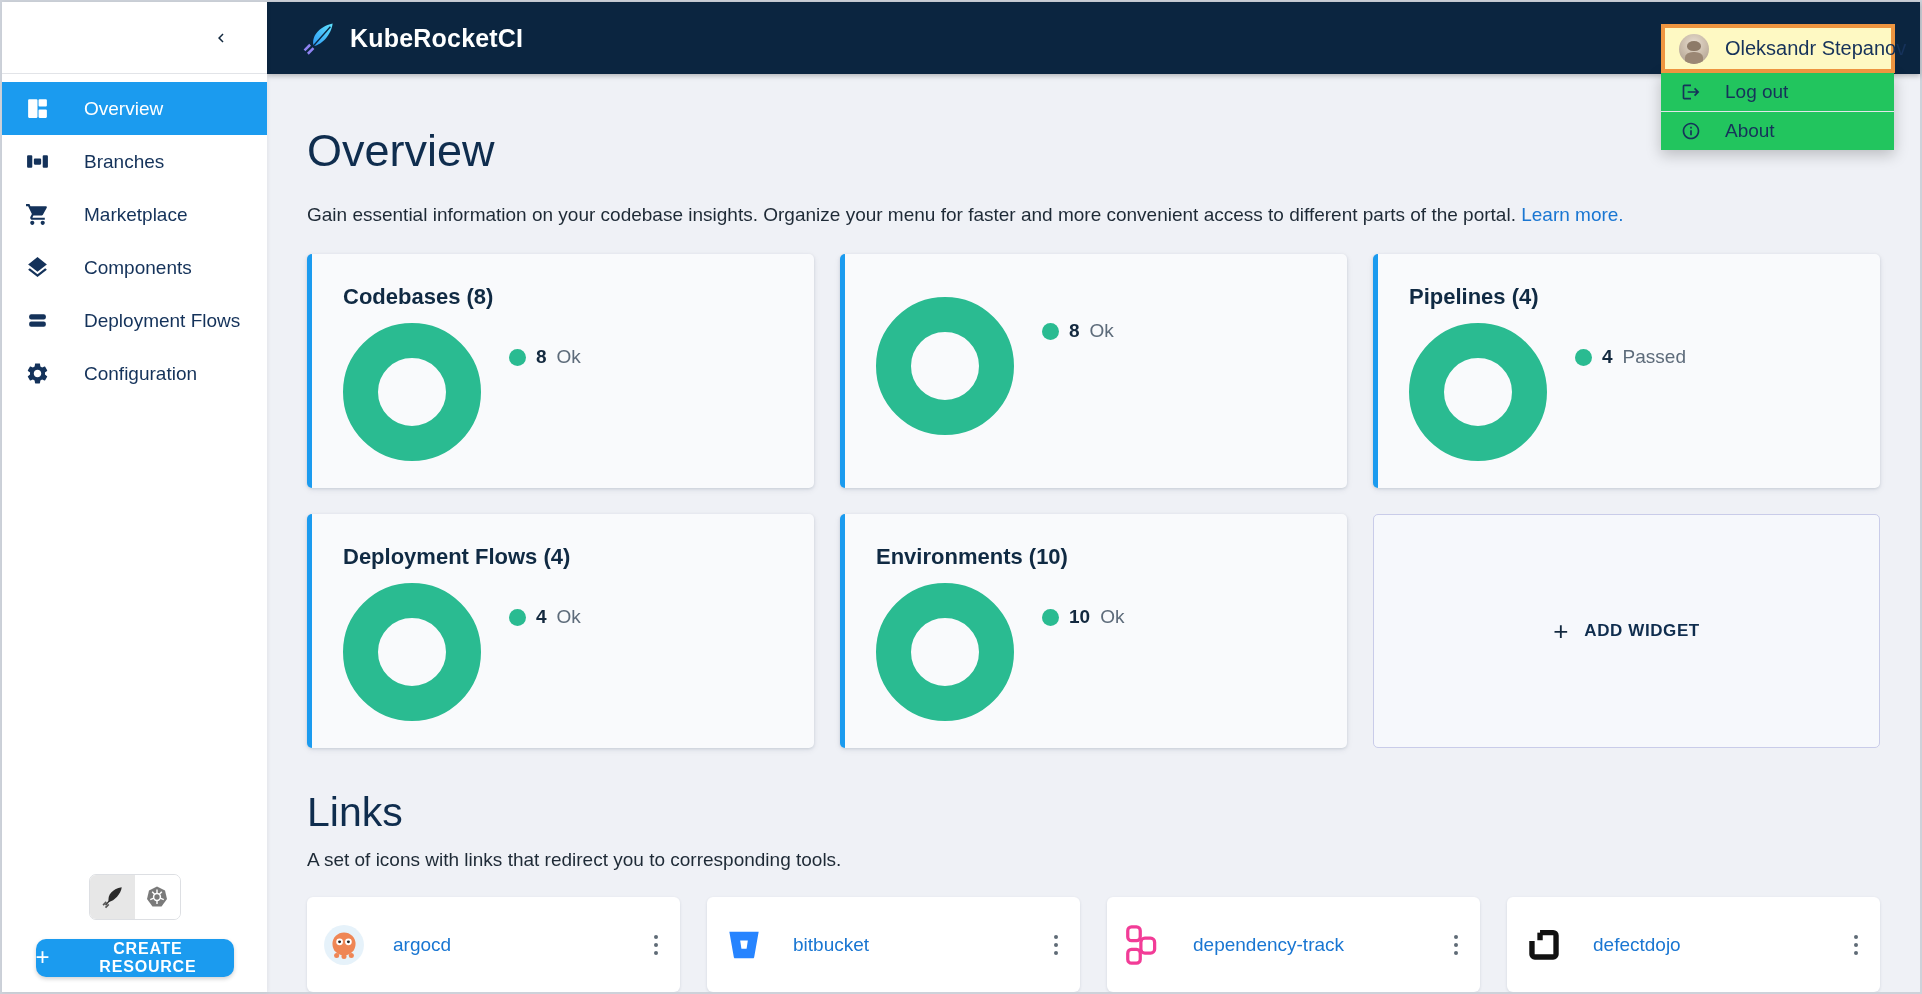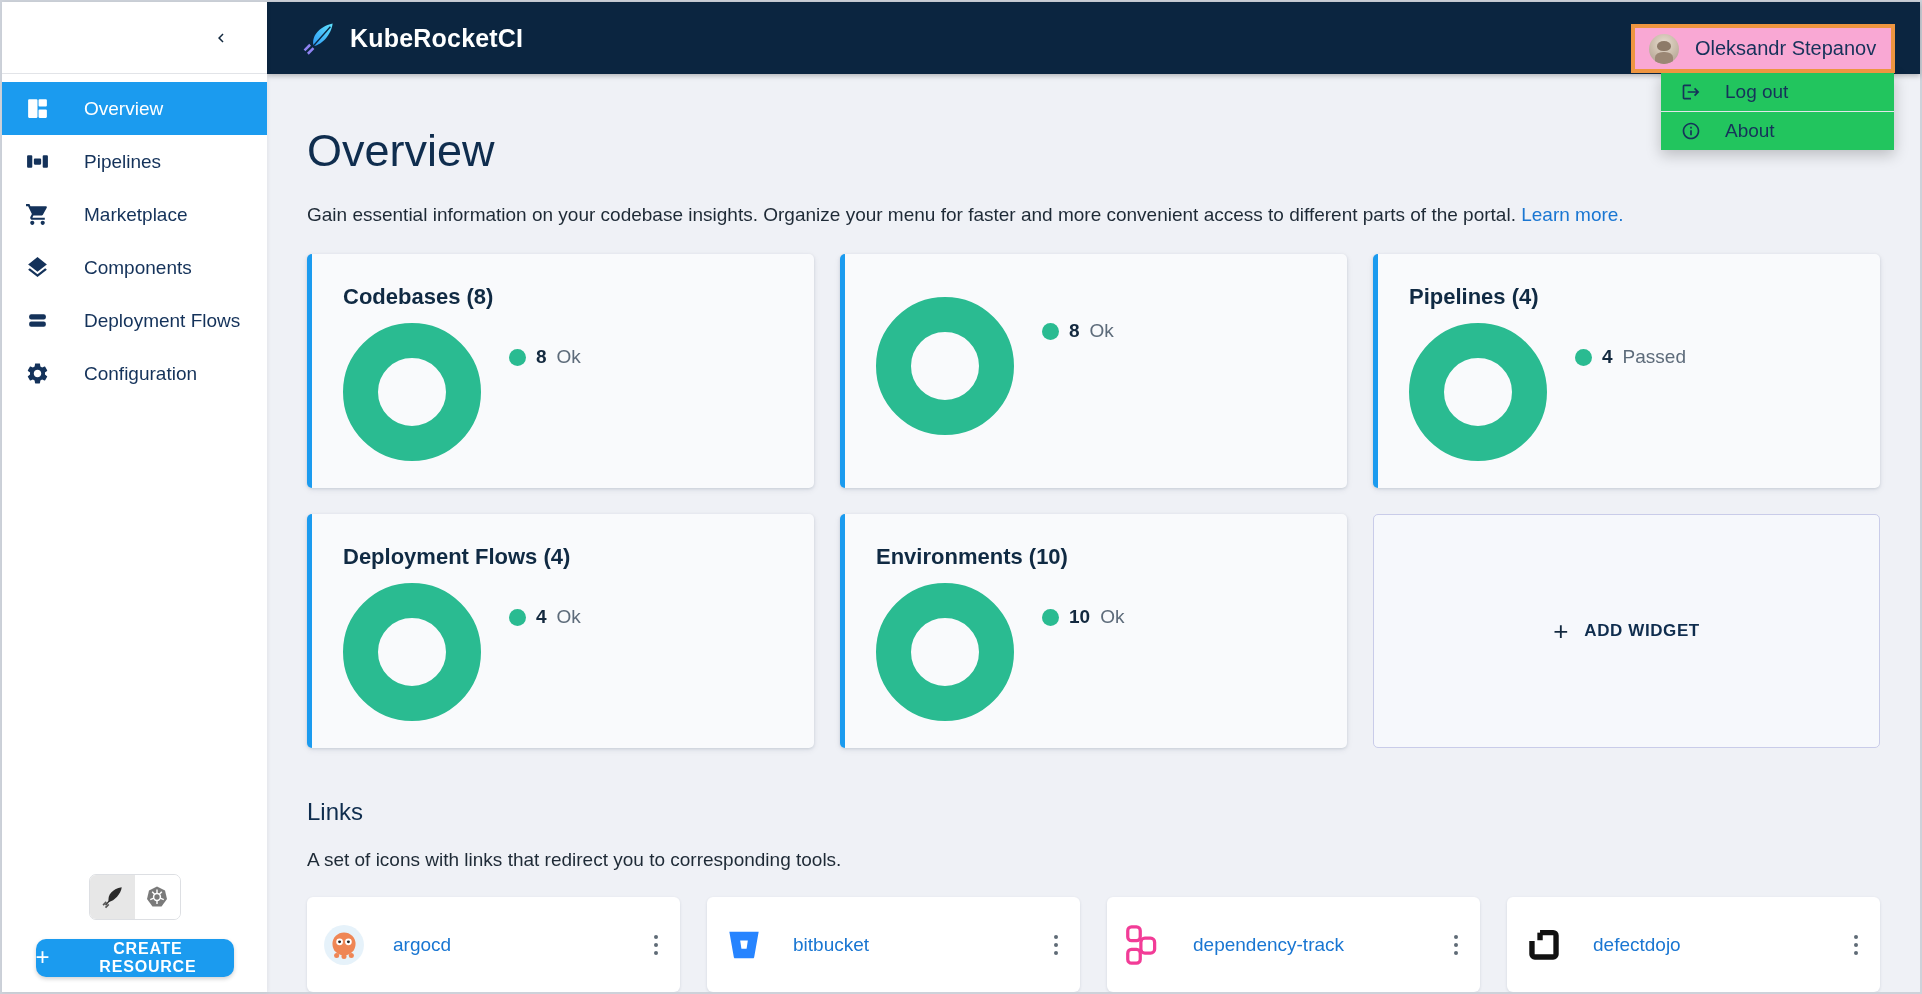--- a/index.html
+++ b/index.html
@@ -24,21 +24,21 @@
   .create-btn { width:198px; height:38px; background:#1B9BEF; color:#FFFFFF; border:none; border-radius:10px; font-family:"Liberation Sans",sans-serif; font-size:16px; font-weight:700; letter-spacing:.8px; display:flex; align-items:center; justify-content:center; gap:12px; cursor:pointer; box-shadow:0 2px 4px rgba(0,0,0,.18); }
   .create-btn .plus-glyph { font-size:24px; font-weight:400; line-height:1; margin-top:-2px; }
 
   
   .main-col { flex:1; display:flex; flex-direction:column; min-width:0; }
   .topbar { height:72px; background:#0B2540; display:flex; align-items:center; padding-left:33px; flex:0 0 72px; box-shadow:0 2px 5px rgba(0,0,0,.25); }
   .brand { display:flex; align-items:center; gap:14px; }
   .brand-name { color:#FFFFFF; font-size:25px; font-weight:700; letter-spacing:.2px; }
 
   
-  .user-chip { position:absolute; top:22px; right:25px; width:264px; height:49px; background:#f9a8d4; border:4px solid #EE9540; display:flex; align-items:center; padding-left:14px; gap:16px; z-index:20; cursor:pointer; }
+  .user-chip { position:absolute; top:22px; right:25px; width:234px; height:49px; background:#fef9c3; border:4px solid #EE9540; display:flex; align-items:center; padding-left:14px; gap:16px; z-index:20; cursor:pointer; }
   .avatar { width:30px; height:30px; border-radius:50%; background:radial-gradient(circle at 50% 32%, #e8ddd1 0%, #cdbfae 45%, #a9998a 100%); position:relative; overflow:hidden; flex:0 0 30px; }
   .avatar::after { content:""; position:absolute; left:8px; top:7px; width:14px; height:10px; border-radius:50% 50% 45% 45%; background:#8d7a68; }
   .avatar::before { content:""; position:absolute; left:6px; top:18px; width:18px; height:12px; border-radius:45% 45% 0 0; background:#9b8774; }
   .user-name { font-size:20px; color:#16325A; white-space:nowrap; }
   .user-menu { position:absolute; top:70px; right:26px; width:233px; background:#22c55e; box-shadow:0 5px 14px rgba(0,0,0,.22); z-index:19; }
   .menu-item { height:39px; display:flex; align-items:center; padding-left:20px; gap:24px; cursor:pointer; }
   .menu-item + .menu-item { border-top:1px solid #E3E6EA; }
   .menu-item svg { width:20px; height:20px; fill:#16325A; }
   .menu-item .menu-label { font-size:19px; color:#16325A; }
 
@@ -56,21 +56,21 @@
   .donut { width:138px; height:138px; border-radius:50%; border:35px solid #2ABB91; flex:0 0 138px; }
   .legend { display:flex; align-items:center; gap:10px; margin-left:28px; margin-top:22px; height:24px; }
   .legend-dot { width:17px; height:17px; border-radius:50%; background:#2ABB91; }
   .legend-count { font-size:19px; font-weight:700; color:#13293F; }
   .legend-status { font-size:19px; color:#5D6B7A; }
 
   .add-widget { height:234px; background:#F6F8FC; border:1px solid #C9CCE9; border-radius:5px; box-shadow:none; display:flex; align-items:center; justify-content:center; gap:16px; cursor:pointer; color:#0F2D4E; }
   .add-widget .plus-glyph { font-size:26px; font-weight:400; color:#13293F; }
   .add-widget .aw-label { font-size:17px; font-weight:700; letter-spacing:.6px; }
 
-  .links-title { margin-top:42px; font-size:24px; font-weight:500; color:#0F2D4E; line-height:44px; }
+  .links-title { margin-top:42px; font-size:41px; font-weight:500; color:#0F2D4E; line-height:44px; }
   .links-desc { margin-top:15px; font-size:19px; color:#1E2A36; }
   .links-grid { margin-top:26px; display:grid; grid-template-columns:repeat(4,1fr); gap:27px; }
   .link-card { height:95px; background:#FFFFFF; border-radius:6px; box-shadow:0 1px 3px rgba(16,36,64,.12); display:flex; align-items:center; padding:0 16px; gap:28px; }
   .link-card .tool-icon { width:42px; height:42px; display:flex; align-items:center; justify-content:center; flex:0 0 42px; }
   .link-name { font-size:19px; font-weight:500; color:#1976D2; text-decoration:none; cursor:pointer; }
   .kebab { margin-left:auto; display:flex; flex-direction:column; gap:4px; padding:6px; cursor:pointer; }
   .kebab i { width:4px; height:4px; border-radius:50%; background:#5F6B76; display:block; }
 </style>
 </head>
 <body>
@@ -94,21 +94,21 @@
             </svg>
         </span>
         <span class="nav-label">Overview</span>
       </div>
       <div class="nav-item">
         <span class="nav-icon">
           <svg viewBox="0 0 24 24">
               <path d="M3 6h3a1 1 0 0 1 1 1v10a1 1 0 0 1-1 1H3a1 1 0 0 1-1-1V7a1 1 0 0 1 1-1zm15 0h3a1 1 0 0 1 1 1v10a1 1 0 0 1-1 1h-3a1 1 0 0 1-1-1V7a1 1 0 0 1 1-1zM9.5 9h5a1 1 0 0 1 1 1v4a1 1 0 0 1-1 1h-5a1 1 0 0 1-1-1v-4a1 1 0 0 1 1-1z"></path>
             </svg>
         </span>
-        <span class="nav-label">Pipelines</span>
+        <span class="nav-label">Branches</span>
       </div>
       <div class="nav-item">
         <span class="nav-icon">
           <svg viewBox="0 0 24 24">
               <path d="M7 18c-1.1 0-1.99.9-1.99 2S5.9 22 7 22s2-.9 2-2-.9-2-2-2zM1 2v2h2l3.6 7.59-1.35 2.45c-.16.28-.25.61-.25.96 0 1.1.9 2 2 2h12v-2H7.42c-.14 0-.25-.11-.25-.25l.03-.12.9-1.63h7.45c.75 0 1.41-.41 1.75-1.03l3.58-6.49c.08-.14.12-.31.12-.47 0-.55-.45-1-1-1H5.21l-.94-2H1zm16 16c-1.1 0-1.99.9-1.99 2s.89 2 1.99 2 2-.9 2-2-.9-2-2-2z"></path>
             </svg>
         </span>
         <span class="nav-label">Marketplace</span>
       </div>
       <div class="nav-item">

